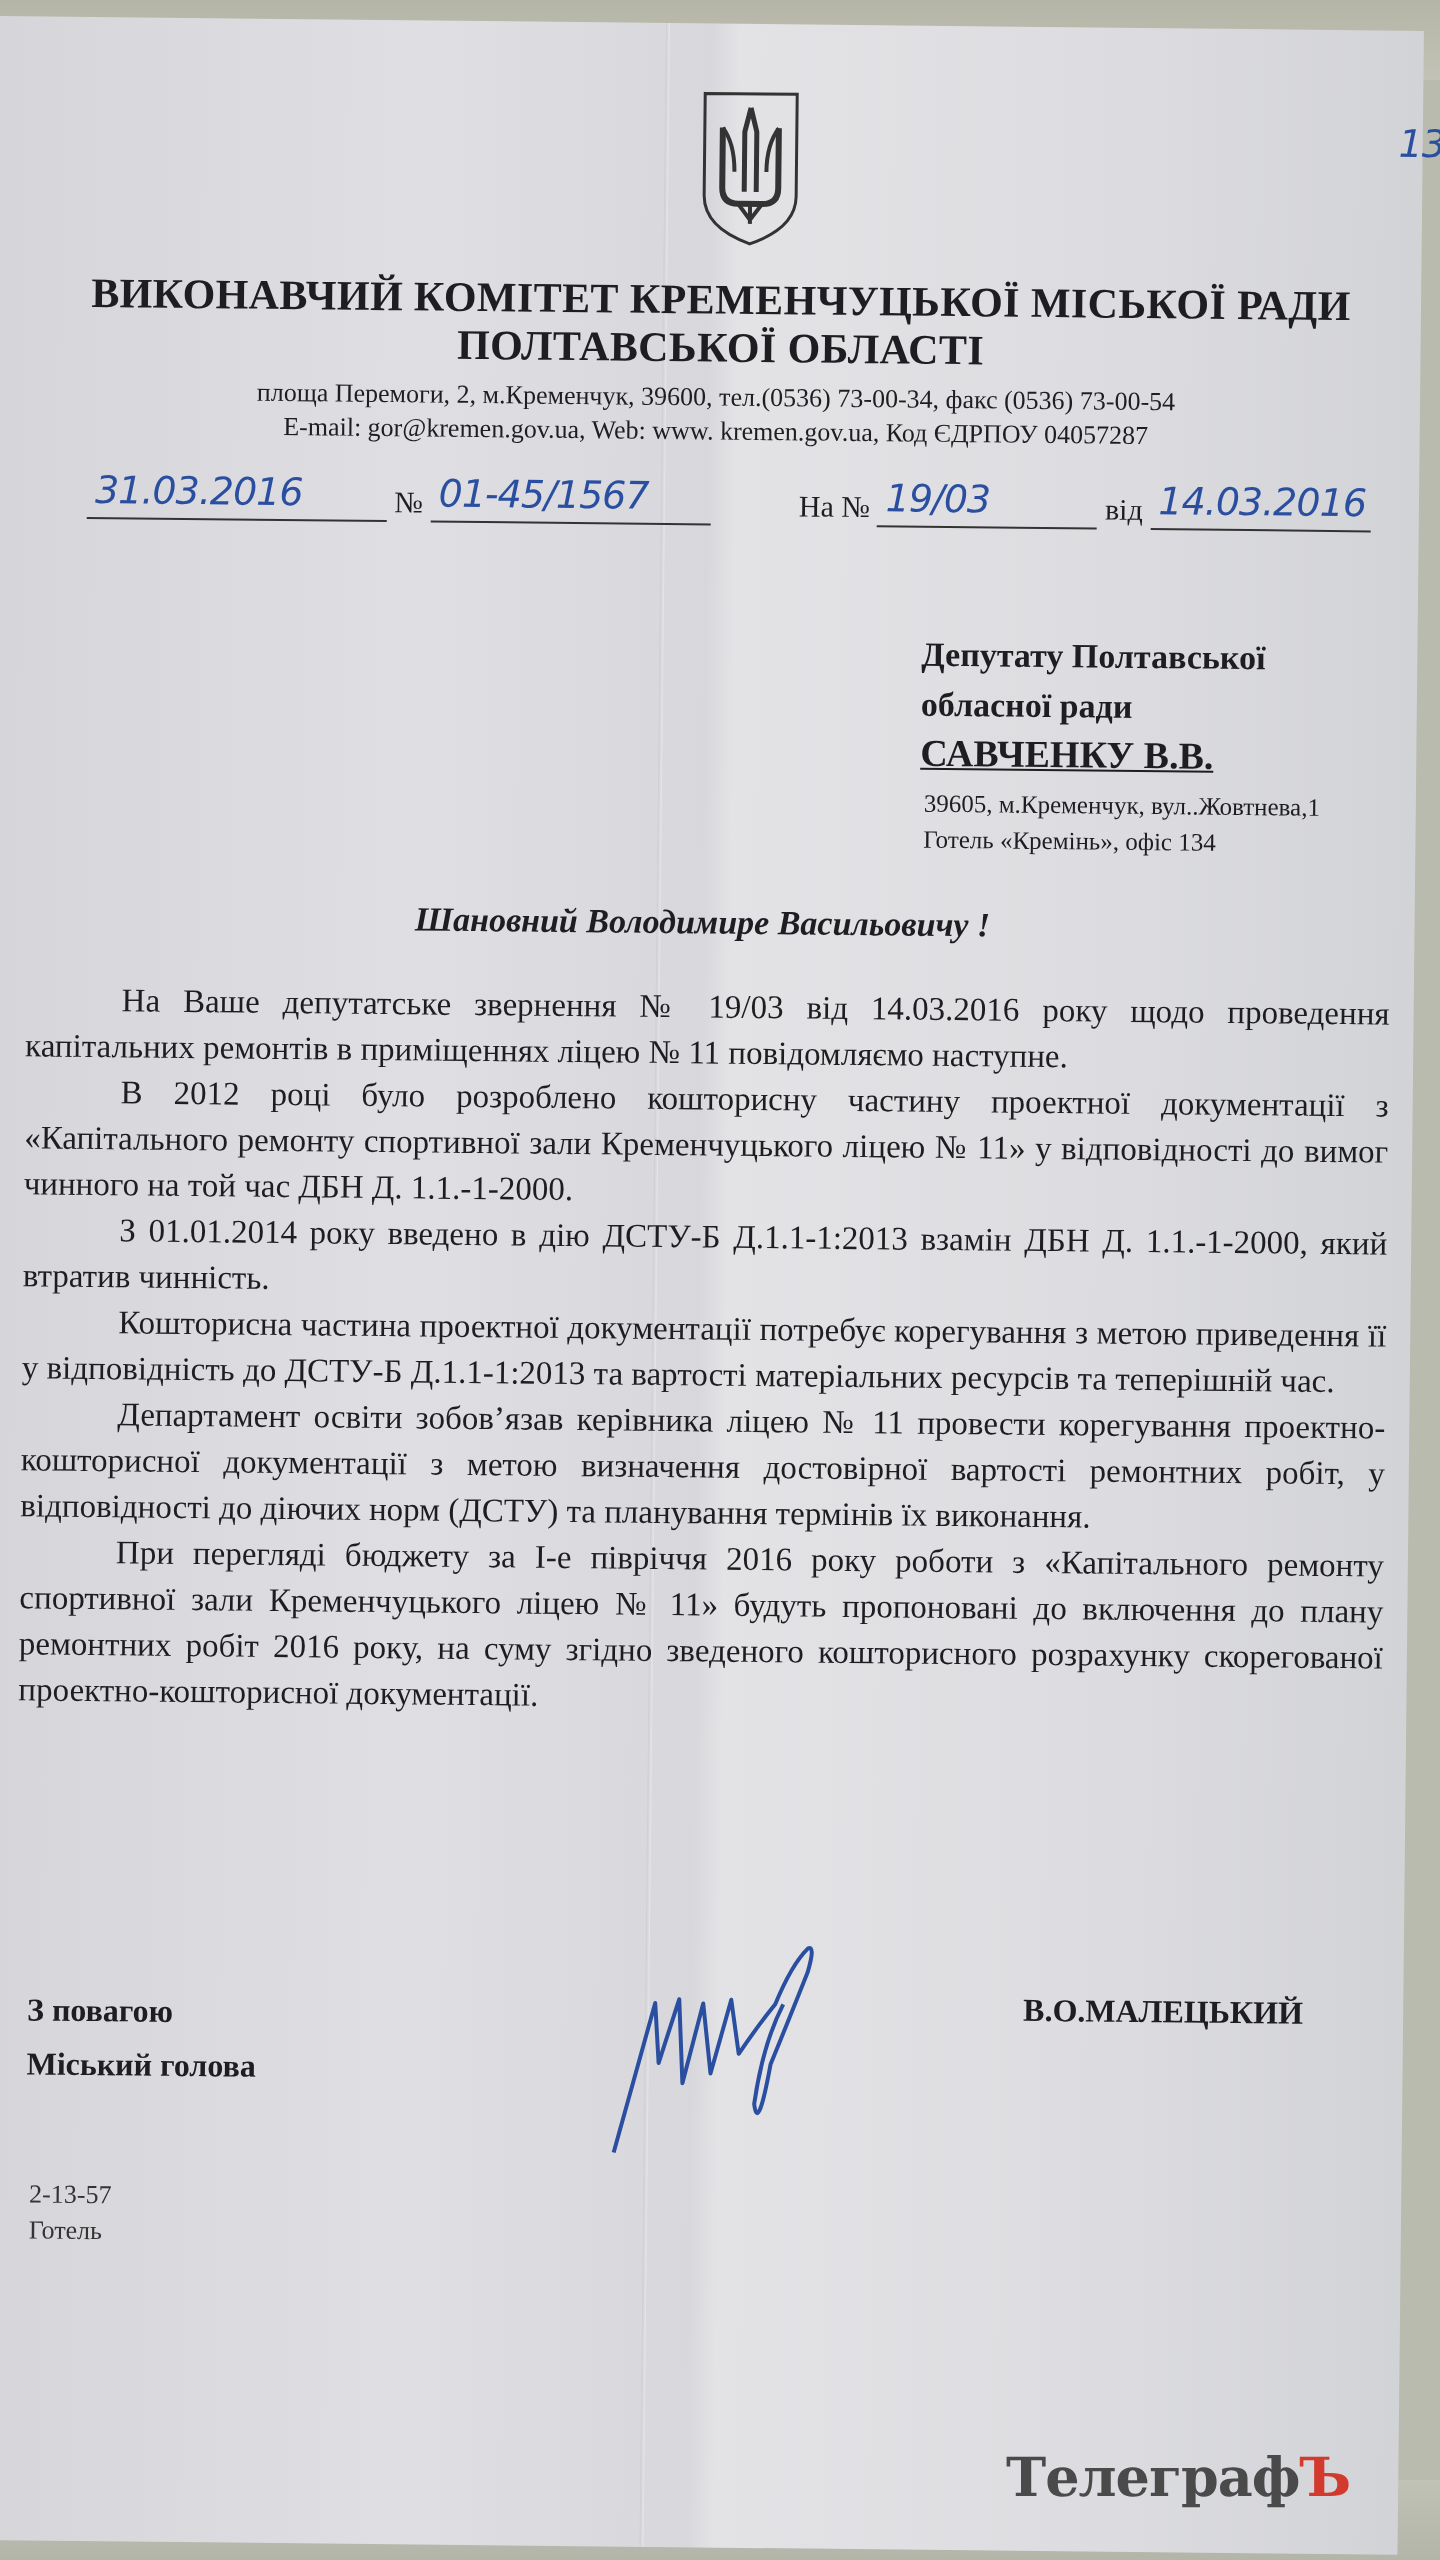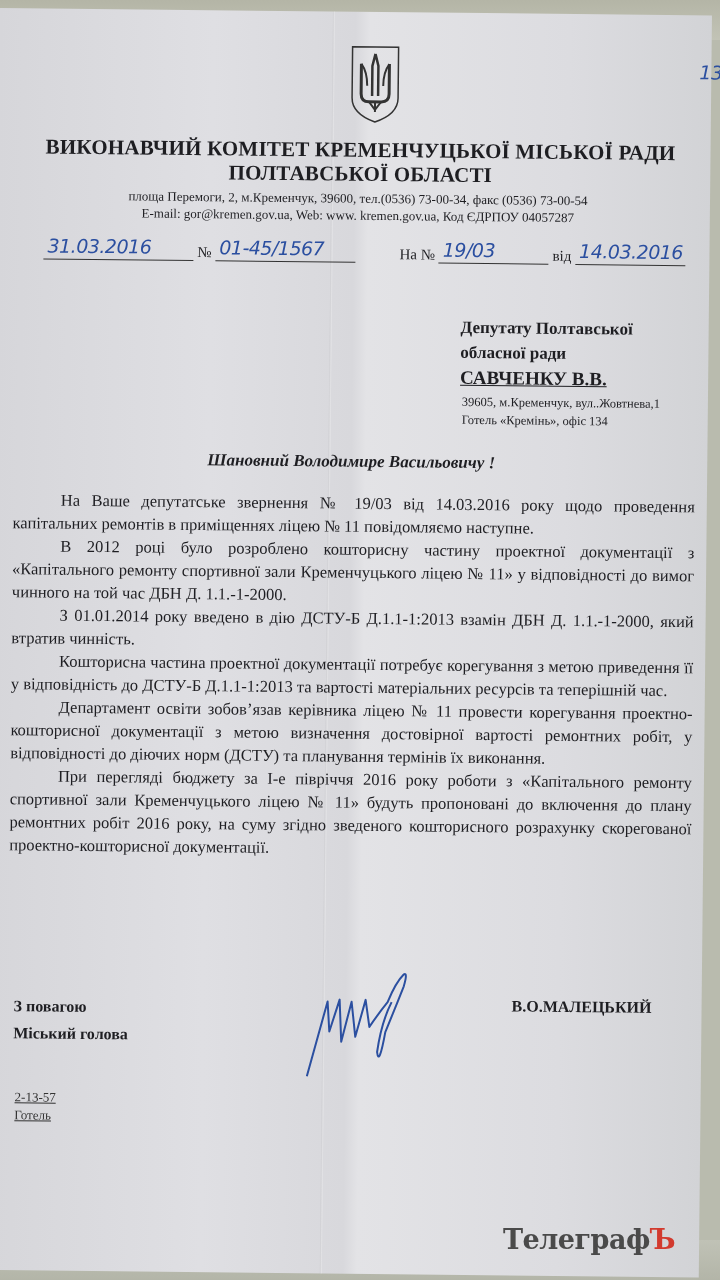--- a/index.html
+++ b/index.html
@@ -78,21 +78,21 @@
     }
     .signer {
       position: absolute; left: 522px; top: 984px;
       font-weight: bold; font-size: 16px;
     }
     .signature {
       position: absolute; left: 310px; top: 960px; width: 130px; height: 110px;
     }
     .footer-ref {
       position: absolute; left: 26px; top: 1080px;
-      font-size: 13px; line-height: 18px; color: #333; text-decoration: underline;
+      font-size: 13px; line-height: 18px; color: #333;
     }
     .watermark {
       position: absolute; left: 503px; top: 1224px;
       font-family: "DejaVu Serif", serif; font-weight: bold; font-size: 27px;
       color: #4a4a4a; letter-spacing: -0.5px;
     }
     .watermark .accent { color: #d23a2e; }
   </style>
 </head>
 <body>

